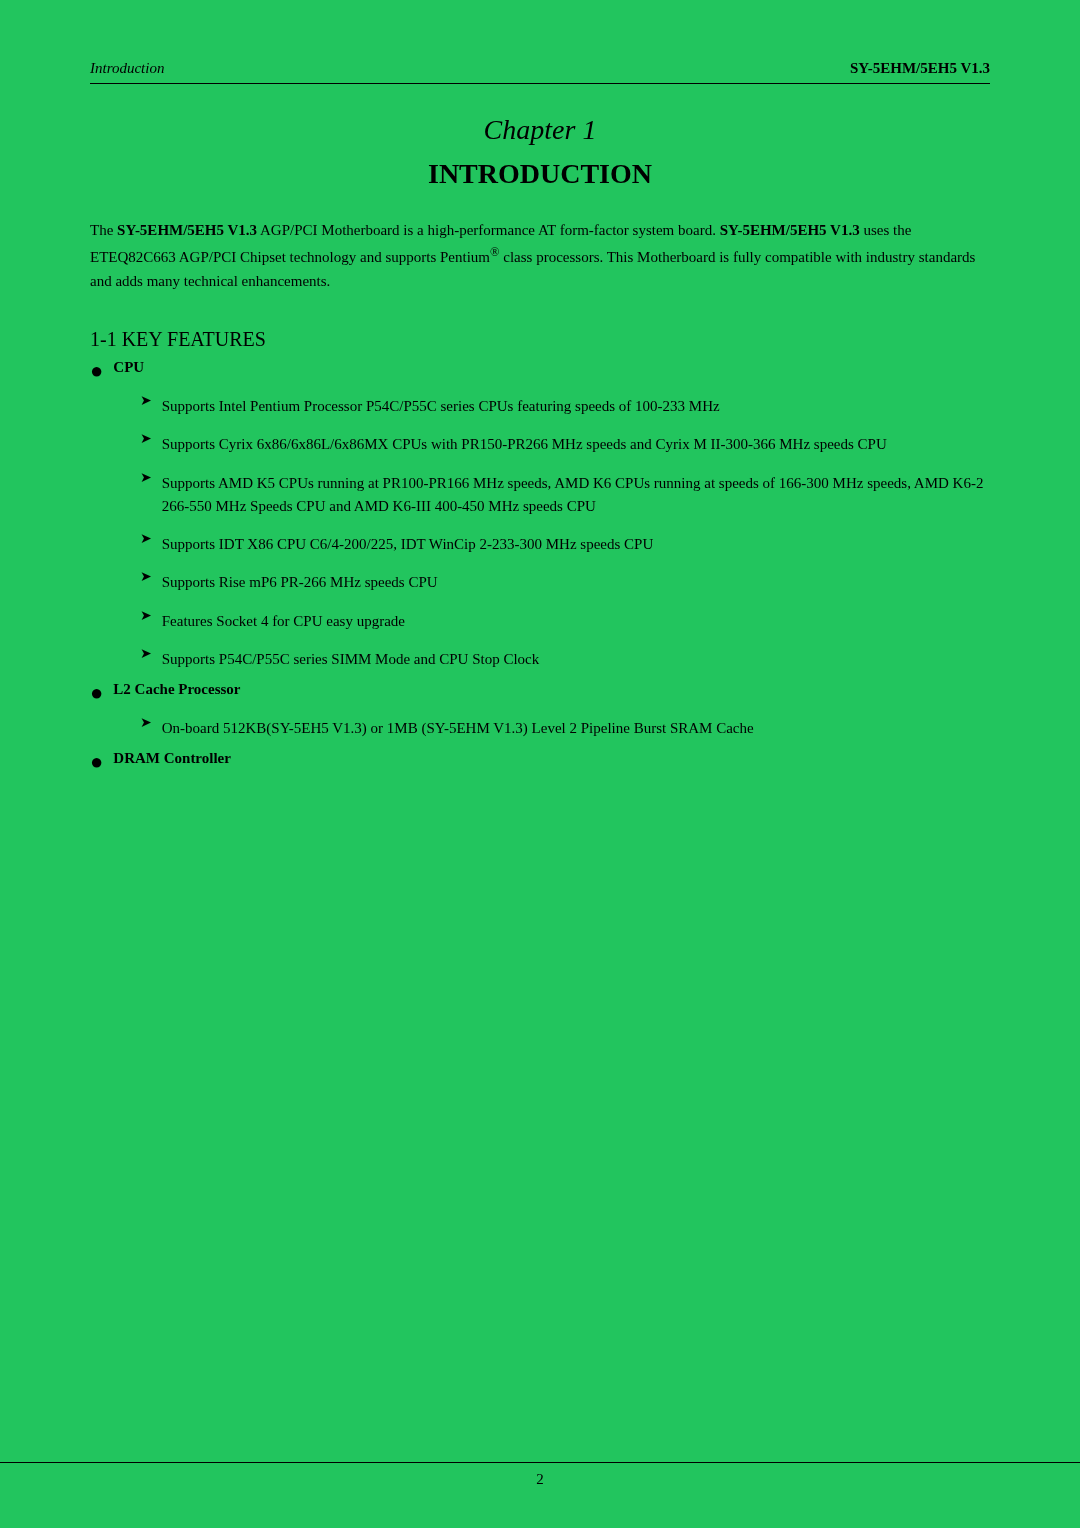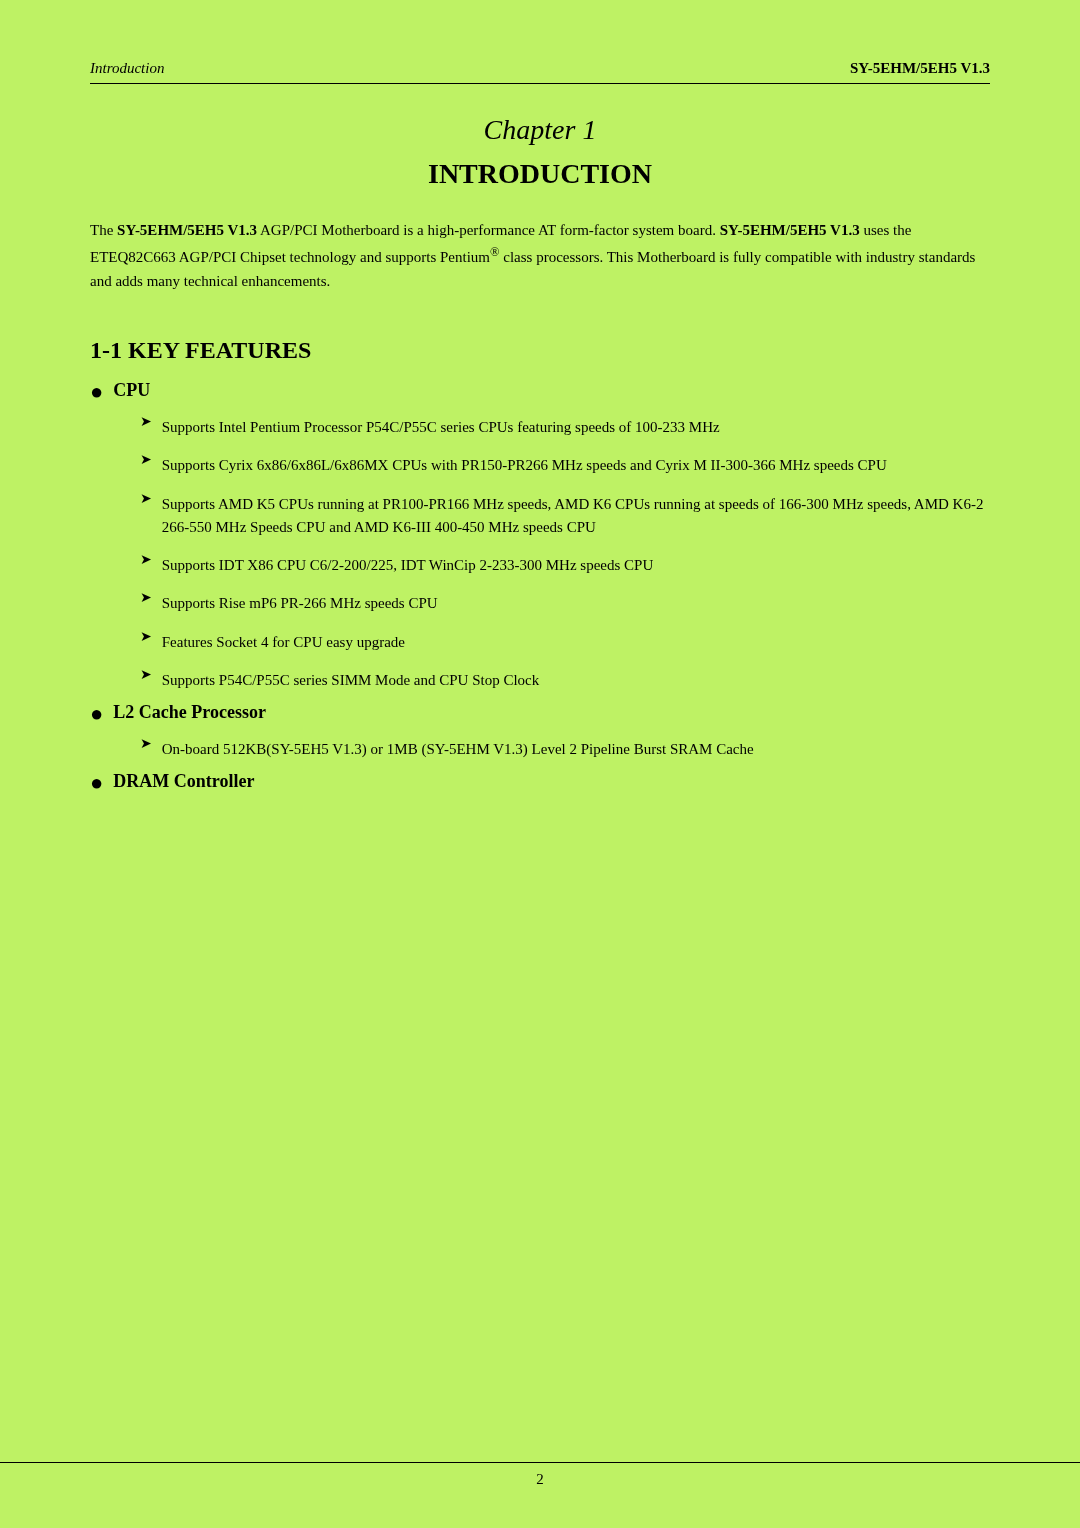--- a/index.html
+++ b/index.html
@@ -14,21 +14,21 @@
       font-size: 15px;
       color: #000000;
       width: 1080px;
       min-height: 1528px;
       padding: 0;
     }
 
     .page {
       width: 1080px;
       min-height: 1528px;
-      background: #bef264;
+      background: #22c55e;
       padding: 60px 90px 80px 90px;
       position: relative;
     }
 
     .header {
       display: flex;
       justify-content: space-between;
       align-items: center;
       border-bottom: 1px solid #000;
       padding-bottom: 6px;
@@ -57,28 +57,28 @@
       text-align: center;
       font-size: 28px;
       font-weight: bold;
       margin-bottom: 28px;
       text-transform: uppercase;
     }
 
     .intro-paragraph {
       font-size: 15px;
       line-height: 1.6;
-      margin-bottom: 44px;
+      margin-bottom: 35px;
       text-align: left;
     }
 
     .key-features-heading {
-      font-size: 24px;
-      font-weight: bold;
-      margin-bottom: 16px;
+      font-size: 20px;
+      font-weight: normal;
+      margin-bottom: 8px;
     }
 
     .bullet-section {
       margin-bottom: 10px;
     }
 
     .bullet-main {
       display: flex;
       align-items: flex-start;
       margin-bottom: 6px;
@@ -87,21 +87,21 @@
     .bullet-dot {
       font-size: 22px;
       line-height: 1;
       margin-right: 10px;
       margin-top: 1px;
       flex-shrink: 0;
     }
 
     .bullet-main-label {
       font-weight: bold;
-      font-size: 18px;
+      font-size: 15px;
     }
 
     .sub-bullets {
       margin-left: 50px;
       margin-top: 4px;
     }
 
     .sub-bullet-item {
       display: flex;
       align-items: flex-start;
@@ -170,21 +170,21 @@
         <span class="sub-bullet-text">Supports Cyrix 6x86/6x86L/6x86MX CPUs with PR150-PR266 MHz speeds and Cyrix M II-300-366 MHz speeds CPU</span>
       </div>
 
       <div class="sub-bullet-item">
         <span class="arrow-icon">➤</span>
         <span class="sub-bullet-text">Supports AMD K5 CPUs running at PR100-PR166 MHz speeds, AMD K6 CPUs running at speeds of 166-300 MHz speeds, AMD K6-2 266-550 MHz Speeds CPU and AMD K6-III 400-450 MHz speeds CPU</span>
       </div>
 
       <div class="sub-bullet-item">
         <span class="arrow-icon">➤</span>
-        <span class="sub-bullet-text">Supports IDT X86 CPU C6/2-200/225, IDT WinCip 2-233-300 MHz speeds CPU</span>
+        <span class="sub-bullet-text">Supports IDT X86 CPU C6/4-200/225, IDT WinCip 2-233-300 MHz speeds CPU</span>
       </div>
 
       <div class="sub-bullet-item">
         <span class="arrow-icon">➤</span>
         <span class="sub-bullet-text">Supports Rise mP6 PR-266 MHz speeds CPU</span>
       </div>
 
       <div class="sub-bullet-item">
         <span class="arrow-icon">➤</span>
         <span class="sub-bullet-text">Features Socket 4 for CPU easy upgrade</span>

